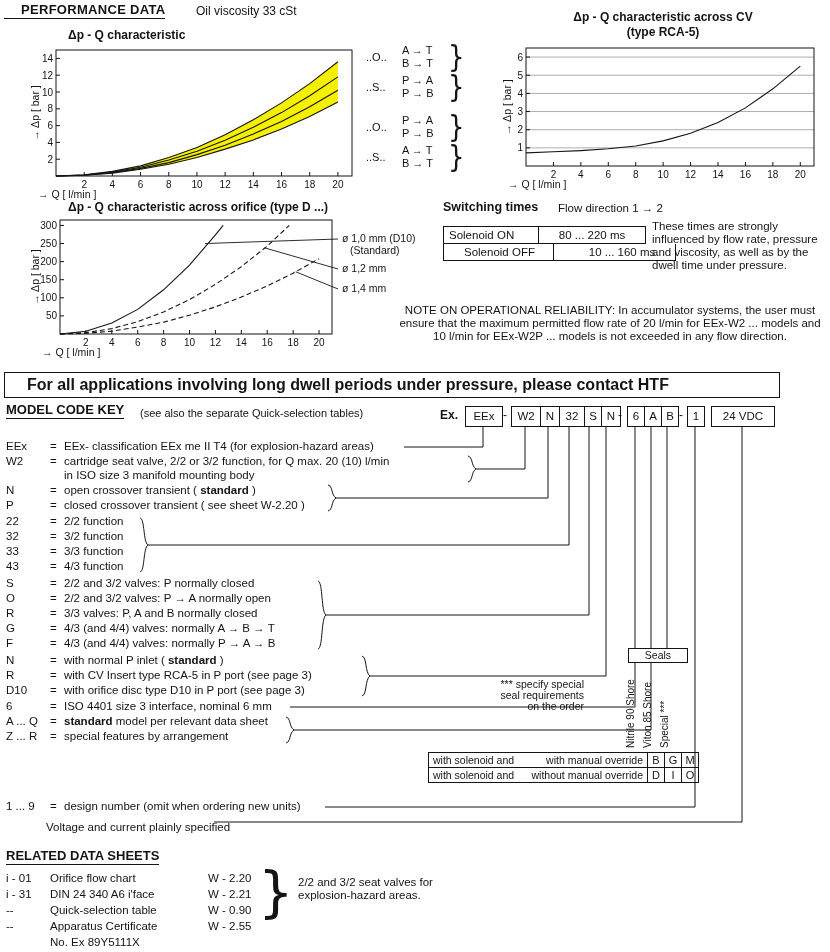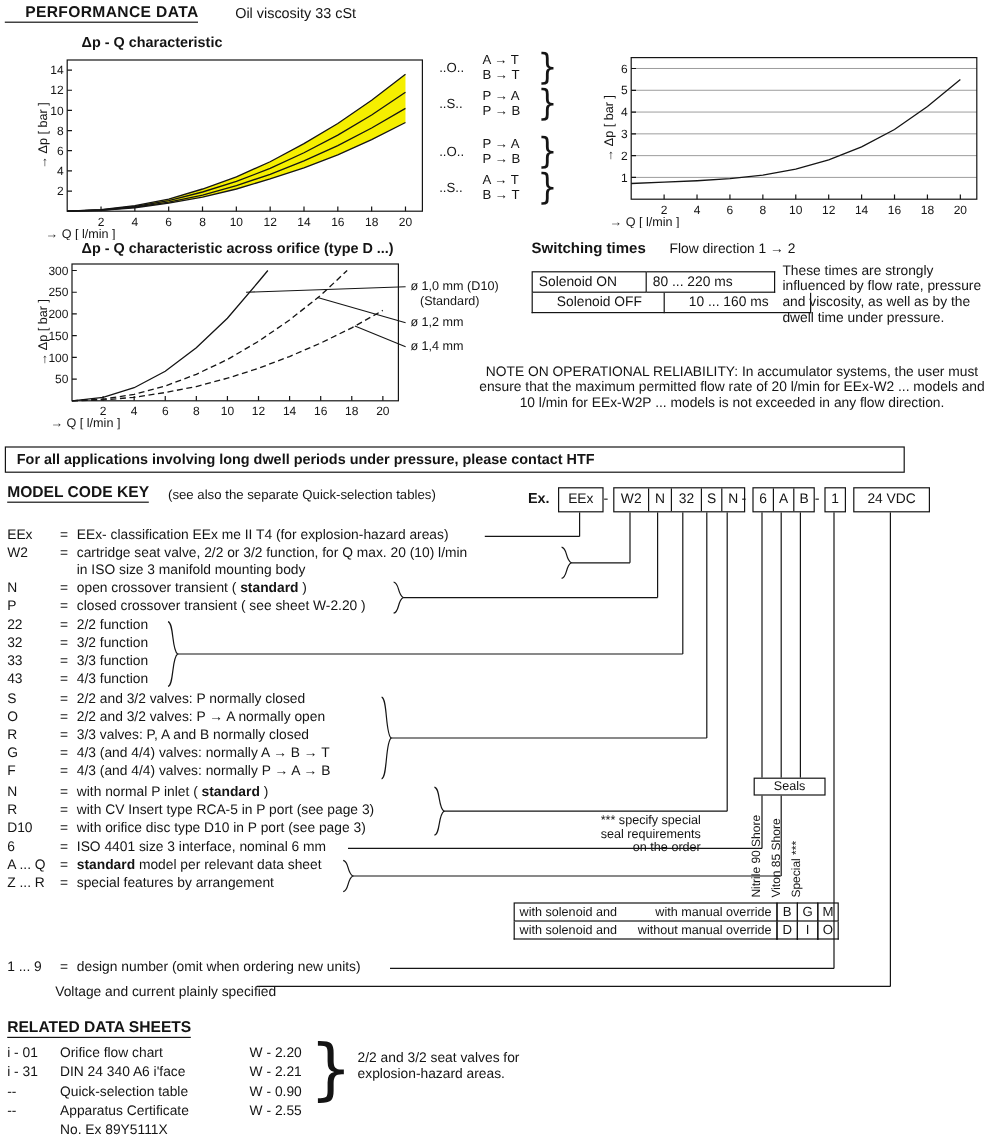--- a/index.html
+++ b/index.html
@@ -4,31 +4,31 @@
 <style>
   html,body{margin:0;padding:0;background:#fff;}
   .page{position:relative;width:830px;height:952px;background:#ffffff;
         font-family:"Liberation Sans",sans-serif;color:#141414;overflow:hidden;}
   .abs{position:absolute;}
   .h1{font-size:13px;font-weight:bold;border-bottom:1px solid #141414;padding-bottom:1px;letter-spacing:.3px;}
   .sub{font-size:12px;}
   .ctitle{font-size:12px;font-weight:bold;}
   .ctitle-c{text-align:center;font-size:12px;font-weight:bold;line-height:15px;}
   .note{font-size:11.5px;line-height:13px;}
-  .banner{border:1px solid #141414;font-size:12px;font-weight:bold;padding:3px 9px;}
+  .banner{border:1px solid #141414;font-size:16px;font-weight:bold;padding:3px 22px;}
   
   .leg-pair{display:flex;align-items:center;margin-bottom:4px;font-size:11px;line-height:13px;}
   .leg-gap{margin-top:14px;}
   .leg-prefix{width:36px;}
   .leg-col{width:46px;}
   .leg-brace{font-size:26px;line-height:26px;transform:scaleY(1.15);font-family:"DejaVu Sans",sans-serif;font-weight:400;}
   
   .sw-row{display:flex;}
   .sw-c1{width:84px;border:1px solid #141414;padding:2px 5px;font-size:11.5px;}
-  .sw-c2{width:96px;border:1px solid #141414;border-left:none;padding:2px 5px;font-size:11.5px;}
+  .sw-c2{width:96px;border:1px solid #141414;border-left:none;padding:2px 5px;font-size:11.5px;text-align:center;}
   .sw-row+.sw-row .sw-c1,.sw-row+.sw-row .sw-c2{border-top:none;padding-left:20px;}
   
   .mc-head{font-size:13px;font-weight:bold;border-bottom:1px solid #141414;padding-bottom:1px;}
   .mc-headnote{font-size:11px;}
   .mc-ex{font-size:12px;font-weight:bold;}
   .box-group{position:absolute;top:6px;display:flex;border:1px solid #141414;height:19px;background:#fff;}
   .box-cell{text-align:center;font-size:11.5px;line-height:19px;border-left:1px solid #141414;}
   .box-cell:first-child{border-left:none;}
   .box-sep{position:absolute;top:8px;font-size:12px;}
   .def-row{position:absolute;display:flex;font-size:11.5px;line-height:13px;white-space:nowrap;background:transparent;}
@@ -135,20 +135,24 @@
       <div class="leg-pair">
         <span class="leg-prefix">..S..</span>
         <div class="leg-col">
           <div>A → T</div>
           <div>B → T</div>
         </div>
         <span class="leg-brace">}</span>
       </div>
     </div>
 
+  <div class="abs ctitle-c" style="left:502px;top:10px;width:322px;">
+    <div>Δp - Q characteristic across CV</div>
+    <div>(type RCA-5)</div>
+  </div>
   <div class="abs" id="chart2" style="left:502px;top:42px;">
       <svg width="322" height="148" font-family="&quot;Liberation Sans&quot;,sans-serif">
         <line x1="24" x2="312" y1="105.84615384615384" y2="105.84615384615384" stroke="#8a8a8a" stroke-width="0.7"></line>
         <line x1="24" x2="312" y1="87.6923076923077" y2="87.6923076923077" stroke="#8a8a8a" stroke-width="0.7"></line>
         <line x1="24" x2="312" y1="69.53846153846153" y2="69.53846153846153" stroke="#8a8a8a" stroke-width="0.7"></line>
         <line x1="24" x2="312" y1="51.38461538461539" y2="51.38461538461539" stroke="#8a8a8a" stroke-width="0.7"></line>
         <line x1="24" x2="312" y1="33.230769230769226" y2="33.230769230769226" stroke="#8a8a8a" stroke-width="0.7"></line>
         <line x1="24" x2="312" y1="15.076923076923066" y2="15.076923076923066" stroke="#8a8a8a" stroke-width="0.7"></line>
         <rect x="24" y="6" width="288" height="118" fill="none" stroke="#151515" stroke-width="1"></rect>
         <line x1="51.42857142857143" x2="51.42857142857143" y1="124" y2="120" stroke="#151515" stroke-width="1"></line>

